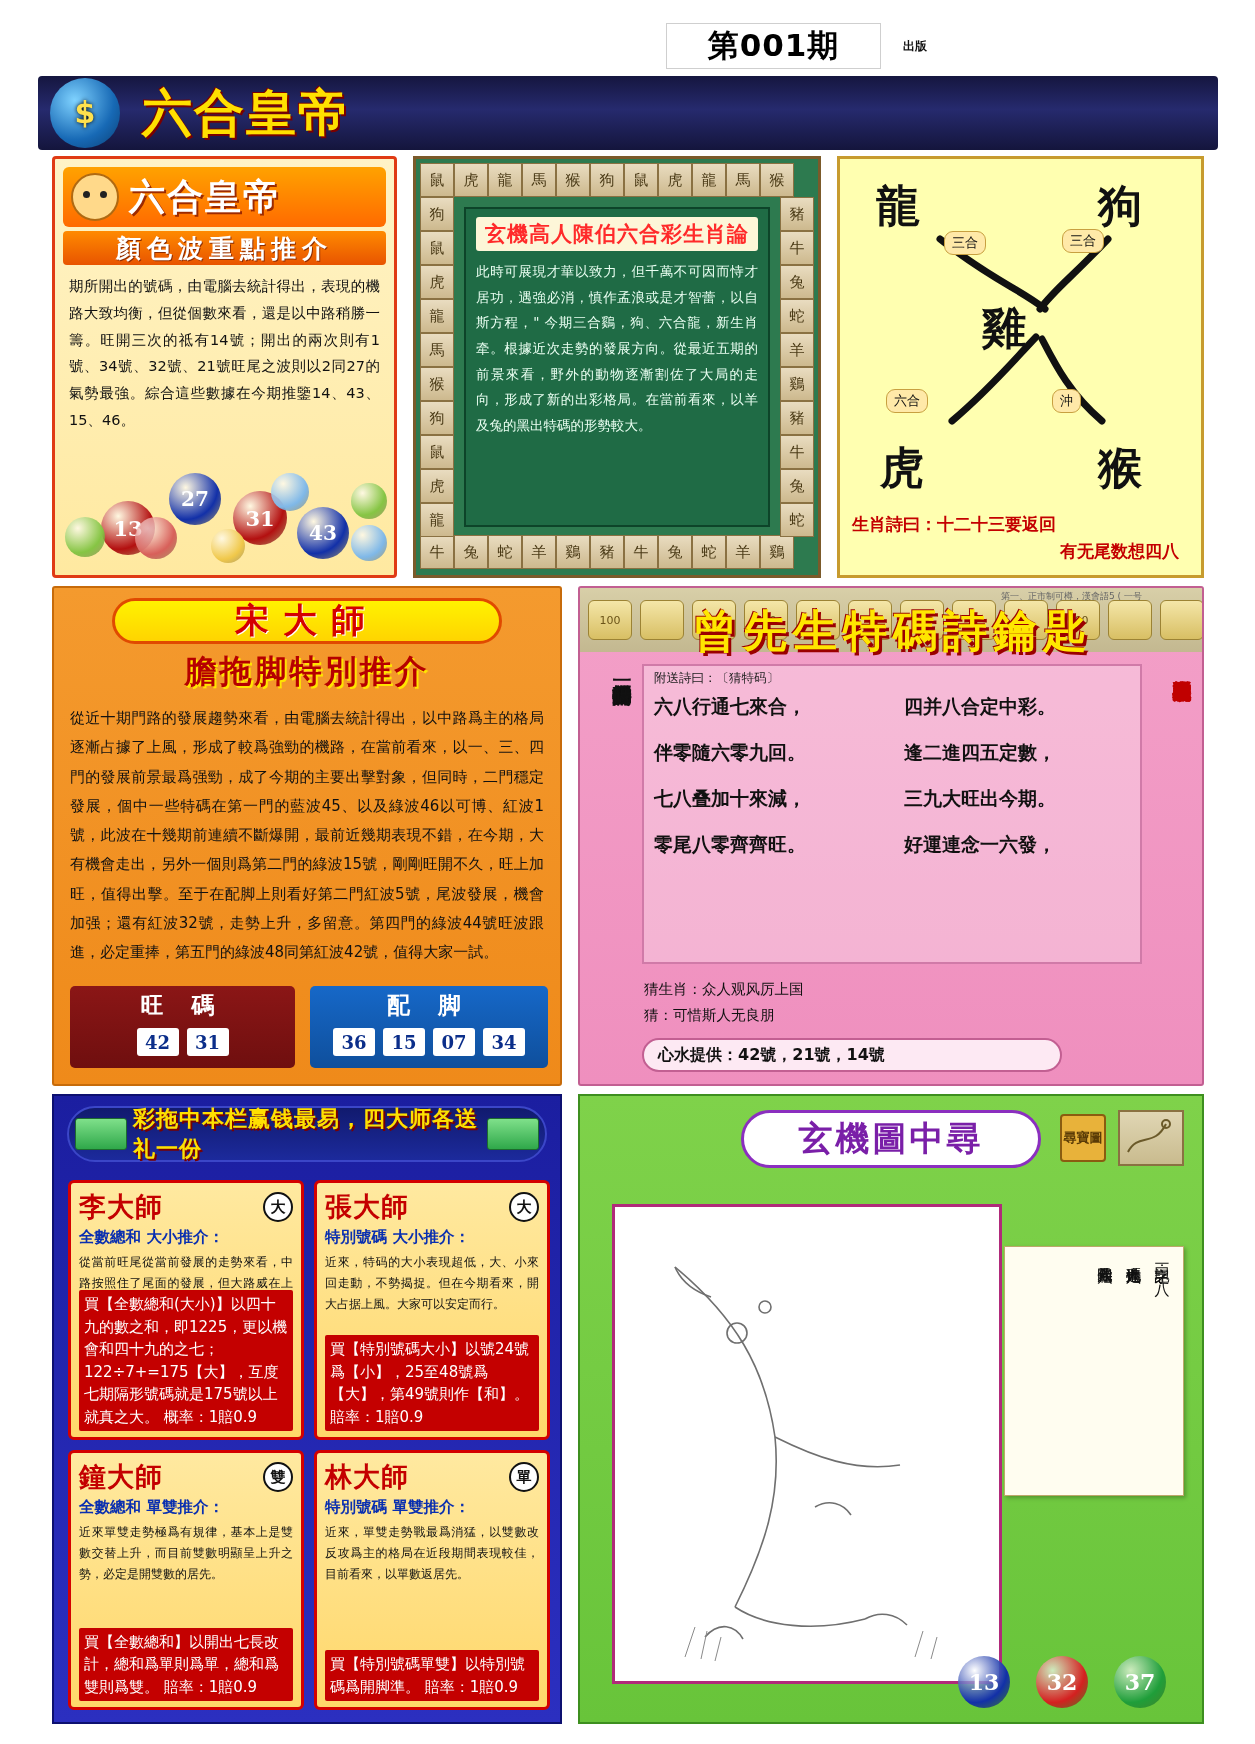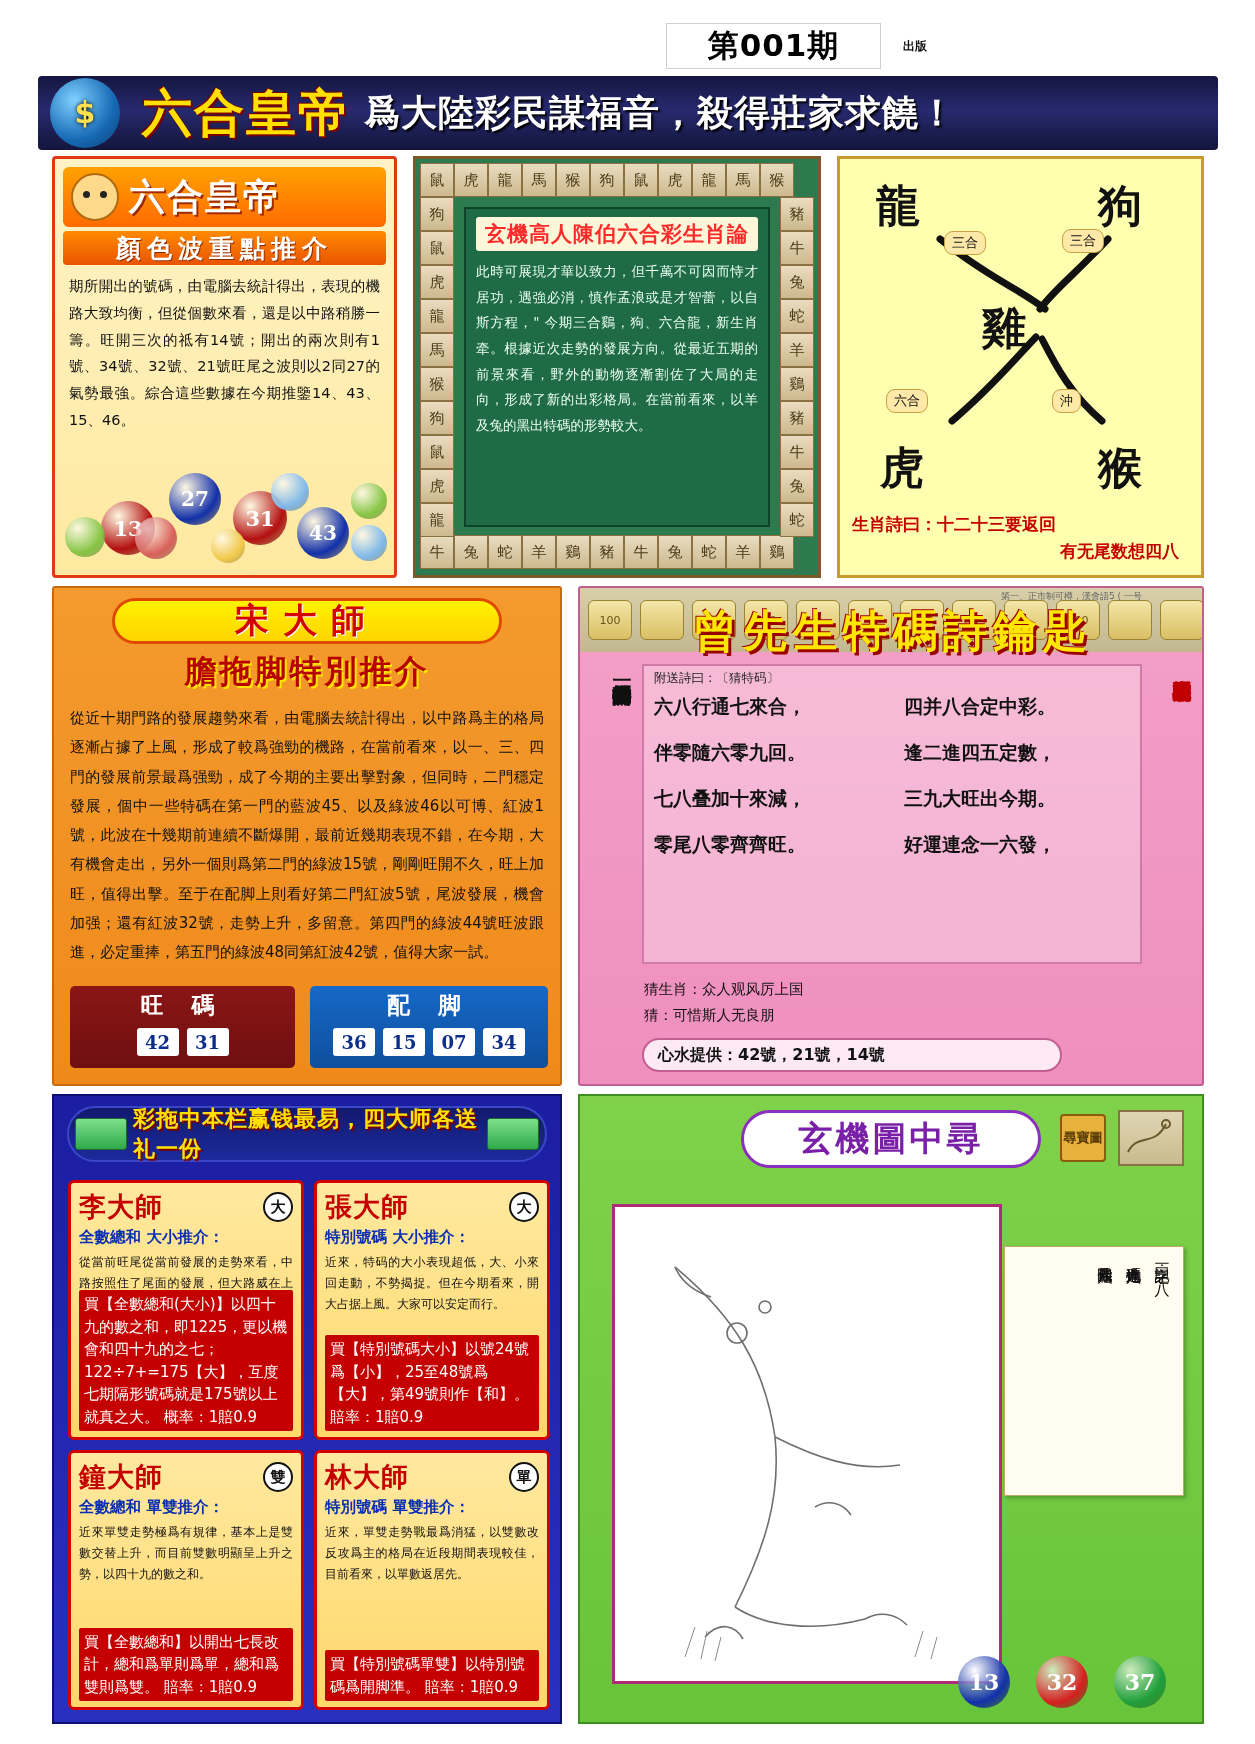--- a/index.html
+++ b/index.html
@@ -340,21 +340,20 @@
 <div class="page">
 
   <div class="issue-bar">
     <div class="issue-box">第001期</div>
     <div class="issue-pub">出版</div>
   </div>
 
   <div class="masthead">
     <div class="mast-globe"></div>
     <div class="mast-title">六合皇帝</div>
-    <div class="mast-sub">爲大陸彩民謀福音，殺得莊家求饒！</div>
   </div>
 
   <div class="row1">
 
     <div class="panelA">
       <div class="pa-head">
         <div class="pa-face"></div>
         <div class="pa-headtxt">六合皇帝</div>
       </div>
       <div class="pa-sub">顏色波重點推介</div>
@@ -543,21 +542,21 @@
             <div class="mc-sub">特別號碼  大小推介：</div>
             <div class="mc-text">近來，特码的大小表現超低，大、小來回走動，不勢揭捉。但在今期看來，開大占据上風。大家可以安定而行。</div>
             <div class="mc-foot">買【特別號碼大小】以號24號爲【小】，25至48號爲【大】，第49號則作【和】。      賠率：1賠0.9</div>
           </div>
           <div class="mcard">
             <div class="mc-head">
               <div class="mc-name">鐘大師</div>
               <div class="mc-circ">雙</div>
             </div>
             <div class="mc-sub">全數總和  單雙推介：</div>
-            <div class="mc-text">近來單雙走勢極爲有規律，基本上是雙數交替上升，而目前雙數明顯呈上升之勢，以四十九的數之和。</div>
+            <div class="mc-text">近來單雙走勢極爲有規律，基本上是雙數交替上升，而目前雙數明顯呈上升之勢，必定是開雙數的居先。</div>
             <div class="mc-foot">買【全數總和】以開出七長改計，總和爲單則爲單，總和爲雙則爲雙。      賠率：1賠0.9</div>
           </div>
           <div class="mcard">
             <div class="mc-head">
               <div class="mc-name">林大師</div>
               <div class="mc-circ">單</div>
             </div>
             <div class="mc-sub">特別號碼  單雙推介：</div>
             <div class="mc-text">近來，單雙走勢戰最爲消猛，以雙數改反攻爲主的格局在近段期間表現較佳，目前看來，以單數返居先。</div>
             <div class="mc-foot">買【特別號碼單雙】以特別號碼爲開脚準。      賠率：1賠0.9</div>

